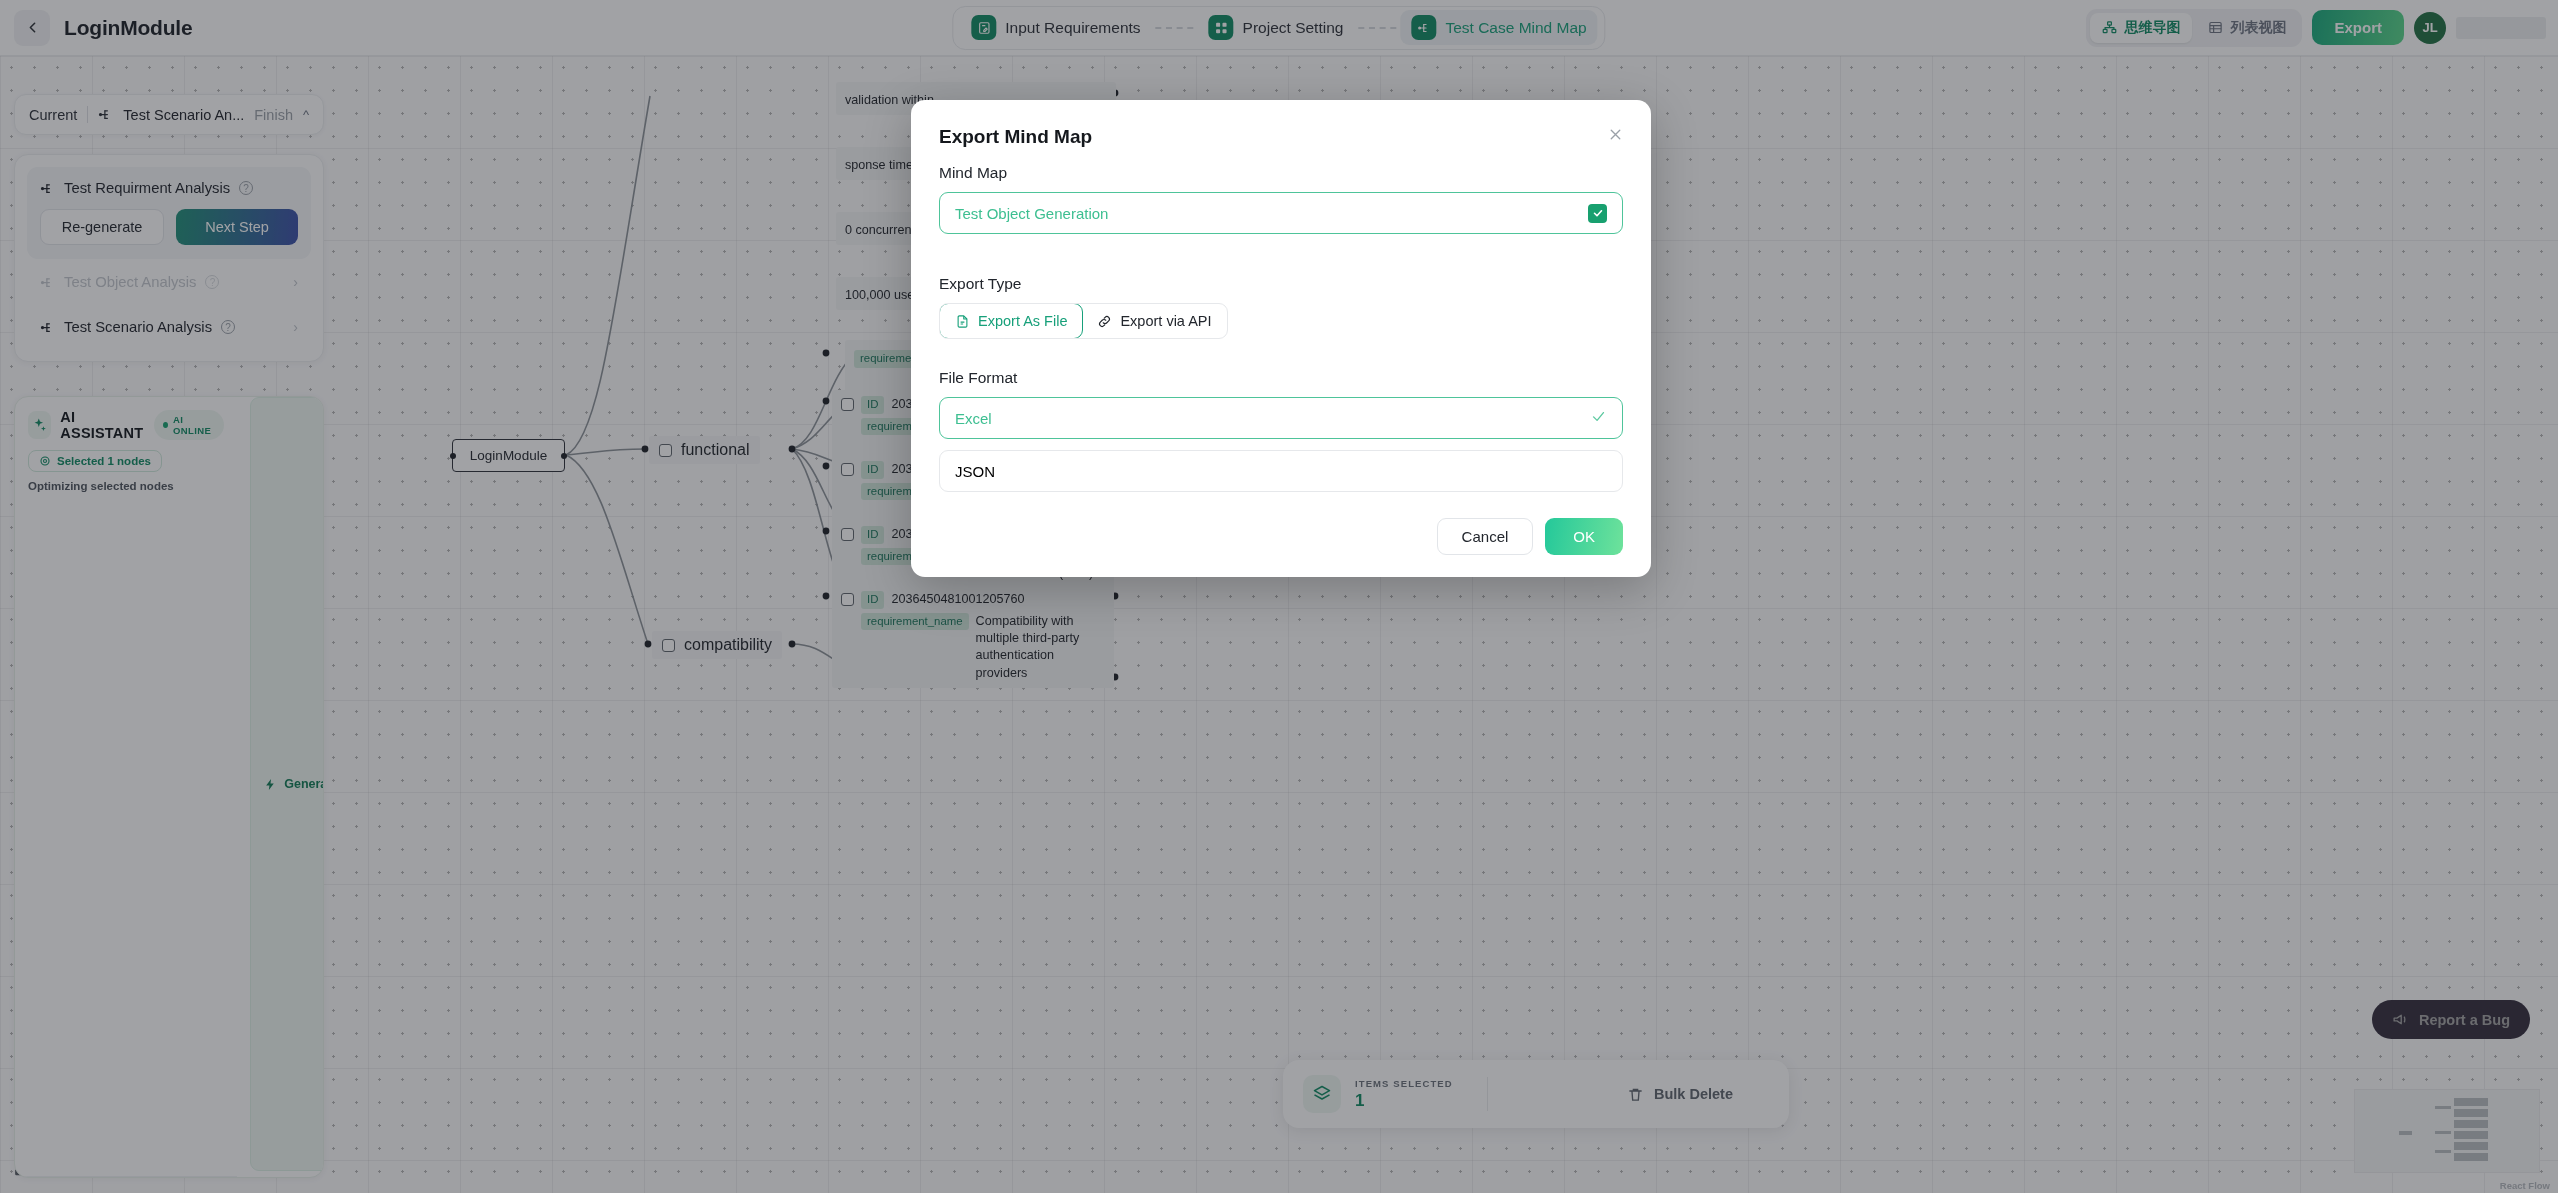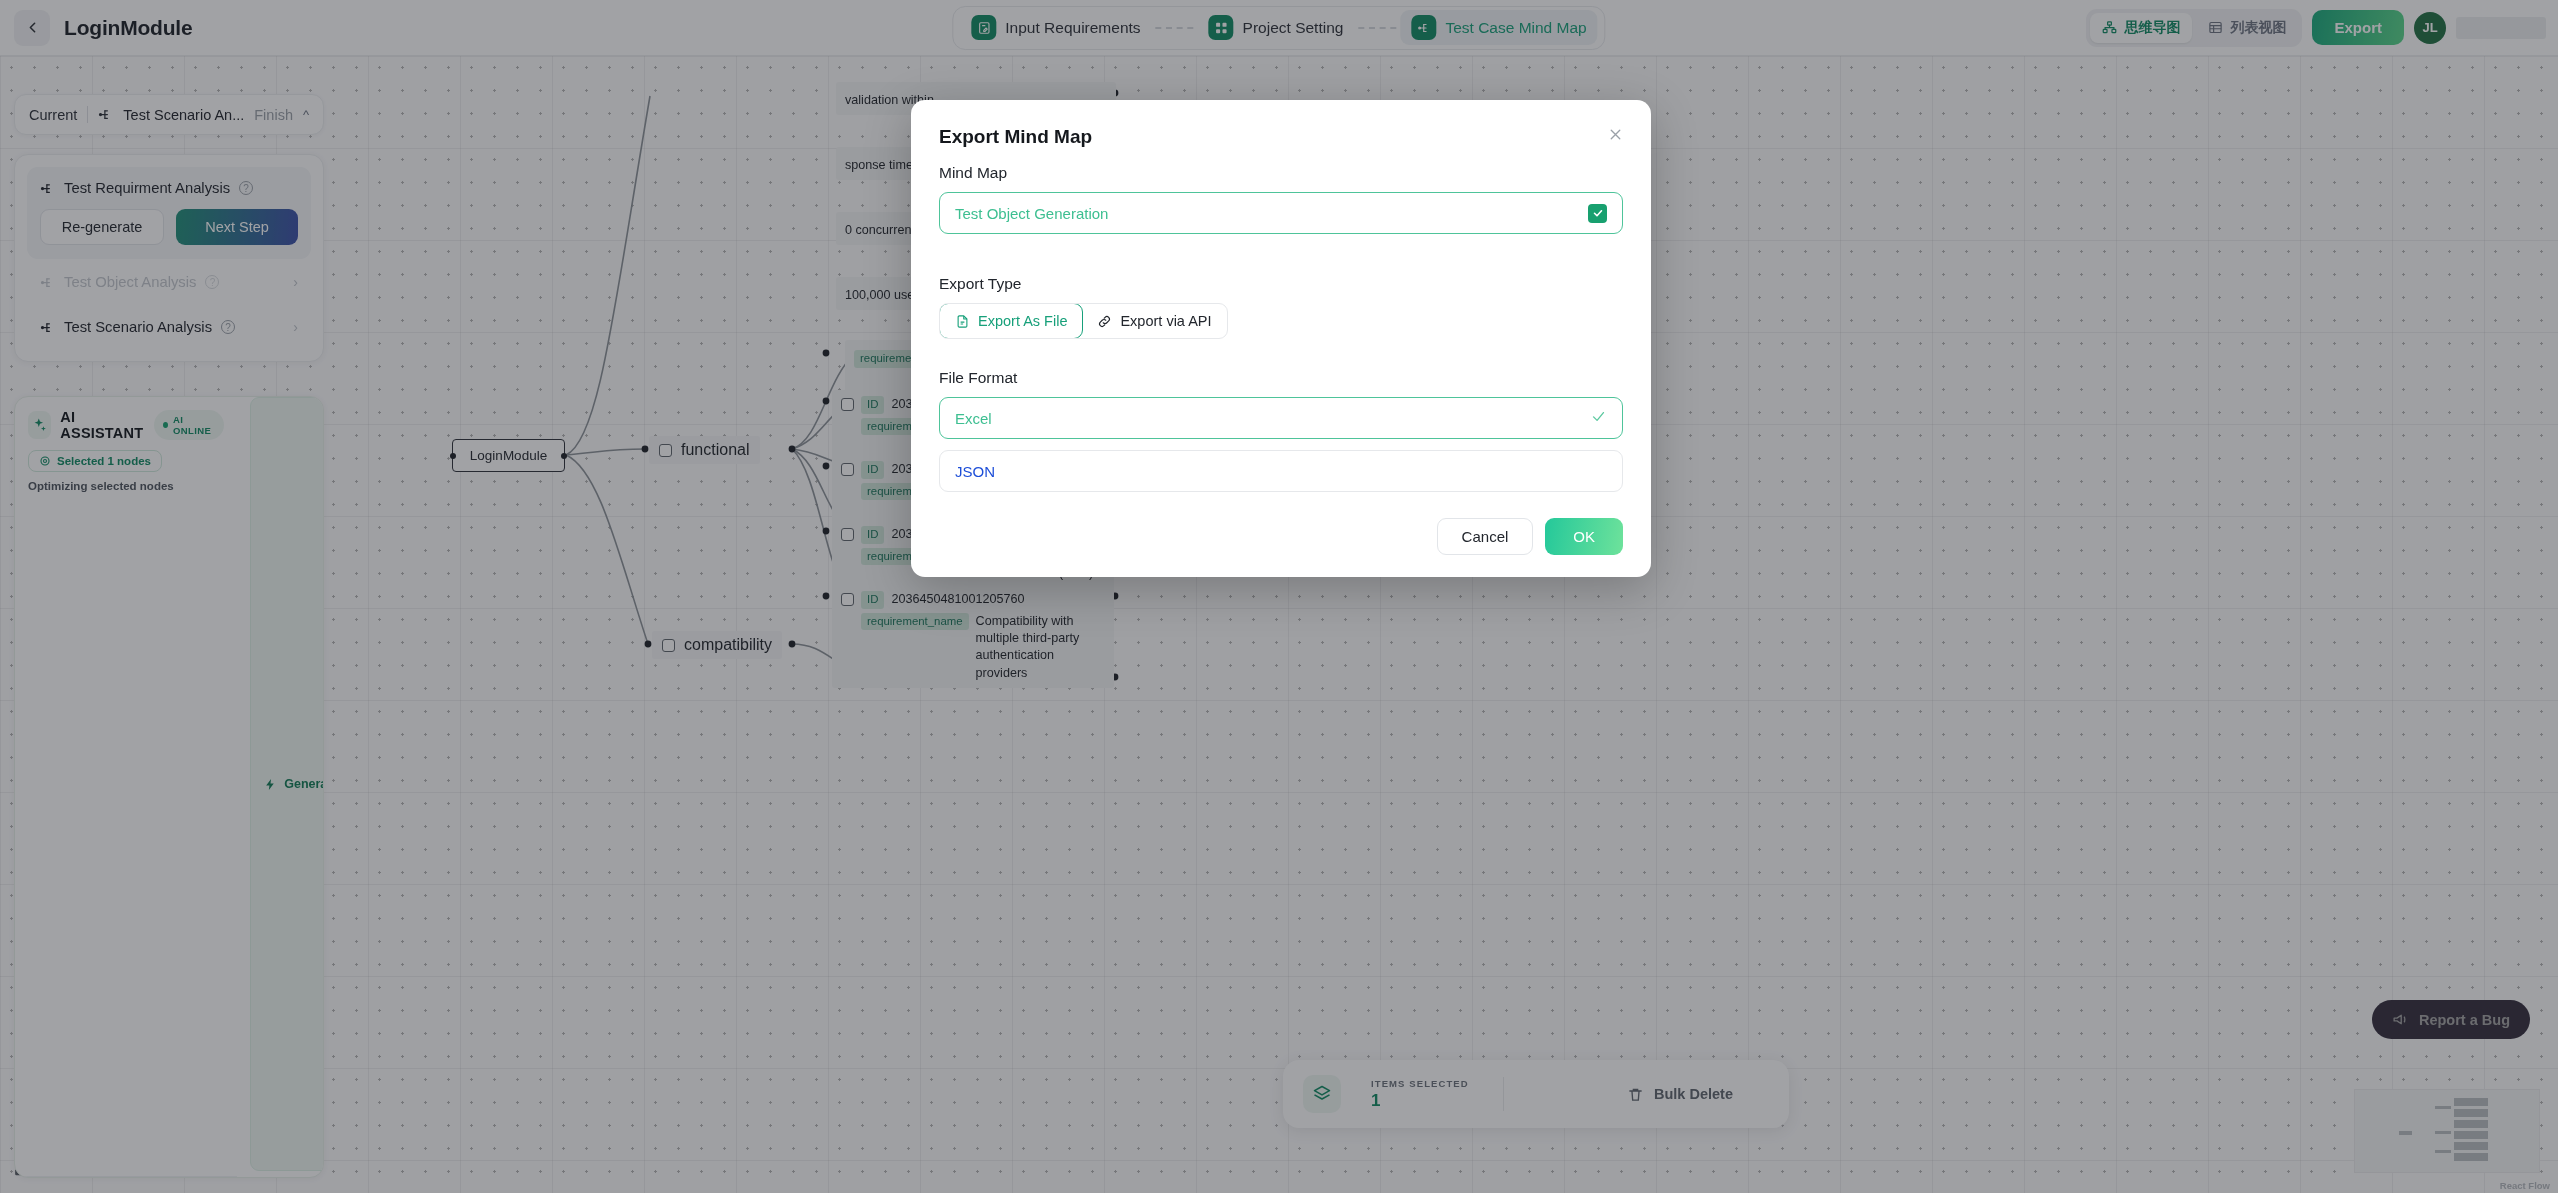--- a/index.html
+++ b/index.html
@@ -216,21 +216,21 @@
   
   .sel-bar {
     position: absolute; left: 1283px; top: 1060px; width: 506px; height: 68px;
     background: #fff; border-radius: 16px; box-shadow: 0 3px 16px rgba(0,0,0,.09);
     display: flex; align-items: center; padding: 0 20px; z-index: 25;
   }
   .sel-ico {
     width: 38px; height: 38px; border-radius: 10px; background: #eef7f2;
     display: flex; align-items: center; justify-content: center; color: #0f8a63;
   }
-  .sel-lab { margin-left: 30px; }
+  .sel-lab { margin-left: 14px; }
   .sel-lab .k { font-size: 9.5px; font-weight: 700; letter-spacing: 1.1px; color: #6a717a; }
   .sel-lab .v { font-size: 17px; font-weight: 700; color: #0f8a63; margin-top: 2px; }
   .sel-div { width: 1px; height: 34px; background: #e8eaec; margin-left: 34px; }
   .bulk {
     margin-left: auto; margin-right: 36px; display: flex; align-items: center; gap: 10px;
     font-size: 14.5px; font-weight: 700; color: #5d646d; cursor: pointer;
   }
 
   .bug-btn {
     position: absolute; right: 28px; top: 1000px;
@@ -258,21 +258,21 @@
   }
   .modal-title { font-size: 19px; font-weight: 700; color: #15181d; }
   .modal-x {
     position: absolute; right: 24px; top: 22px; width: 24px; height: 24px;
     color: #9aa0a8; cursor: pointer; display: flex; align-items: center; justify-content: center;
   }
   .flabel { font-size: 15.5px; color: #22262d; margin-top: 16px; margin-bottom: 10px; }
   .opt {
     border: 1px solid #e6e8eb; border-radius: 9px; height: 42px;
     display: flex; align-items: center; padding: 0 15px;
-    font-size: 15px; color: #1d4ed8; cursor: pointer; margin-bottom: 11px;
+    font-size: 15px; color: #000000; cursor: pointer; margin-bottom: 11px;
   }
   .opt.sel { border-color: #4ec49a; color: #3dbf91; }
   .opt .mark { margin-left: auto; }
   .cb-green {
     width: 19px; height: 19px; border-radius: 4px; background: #18a06f;
     display: flex; align-items: center; justify-content: center; color: #fff;
   }
   .seg { display: inline-flex; border: 1px solid #e6e8eb; border-radius: 9px; overflow: hidden; }
   .seg div {
     display: flex; align-items: center; gap: 8px; padding: 9px 15px;

